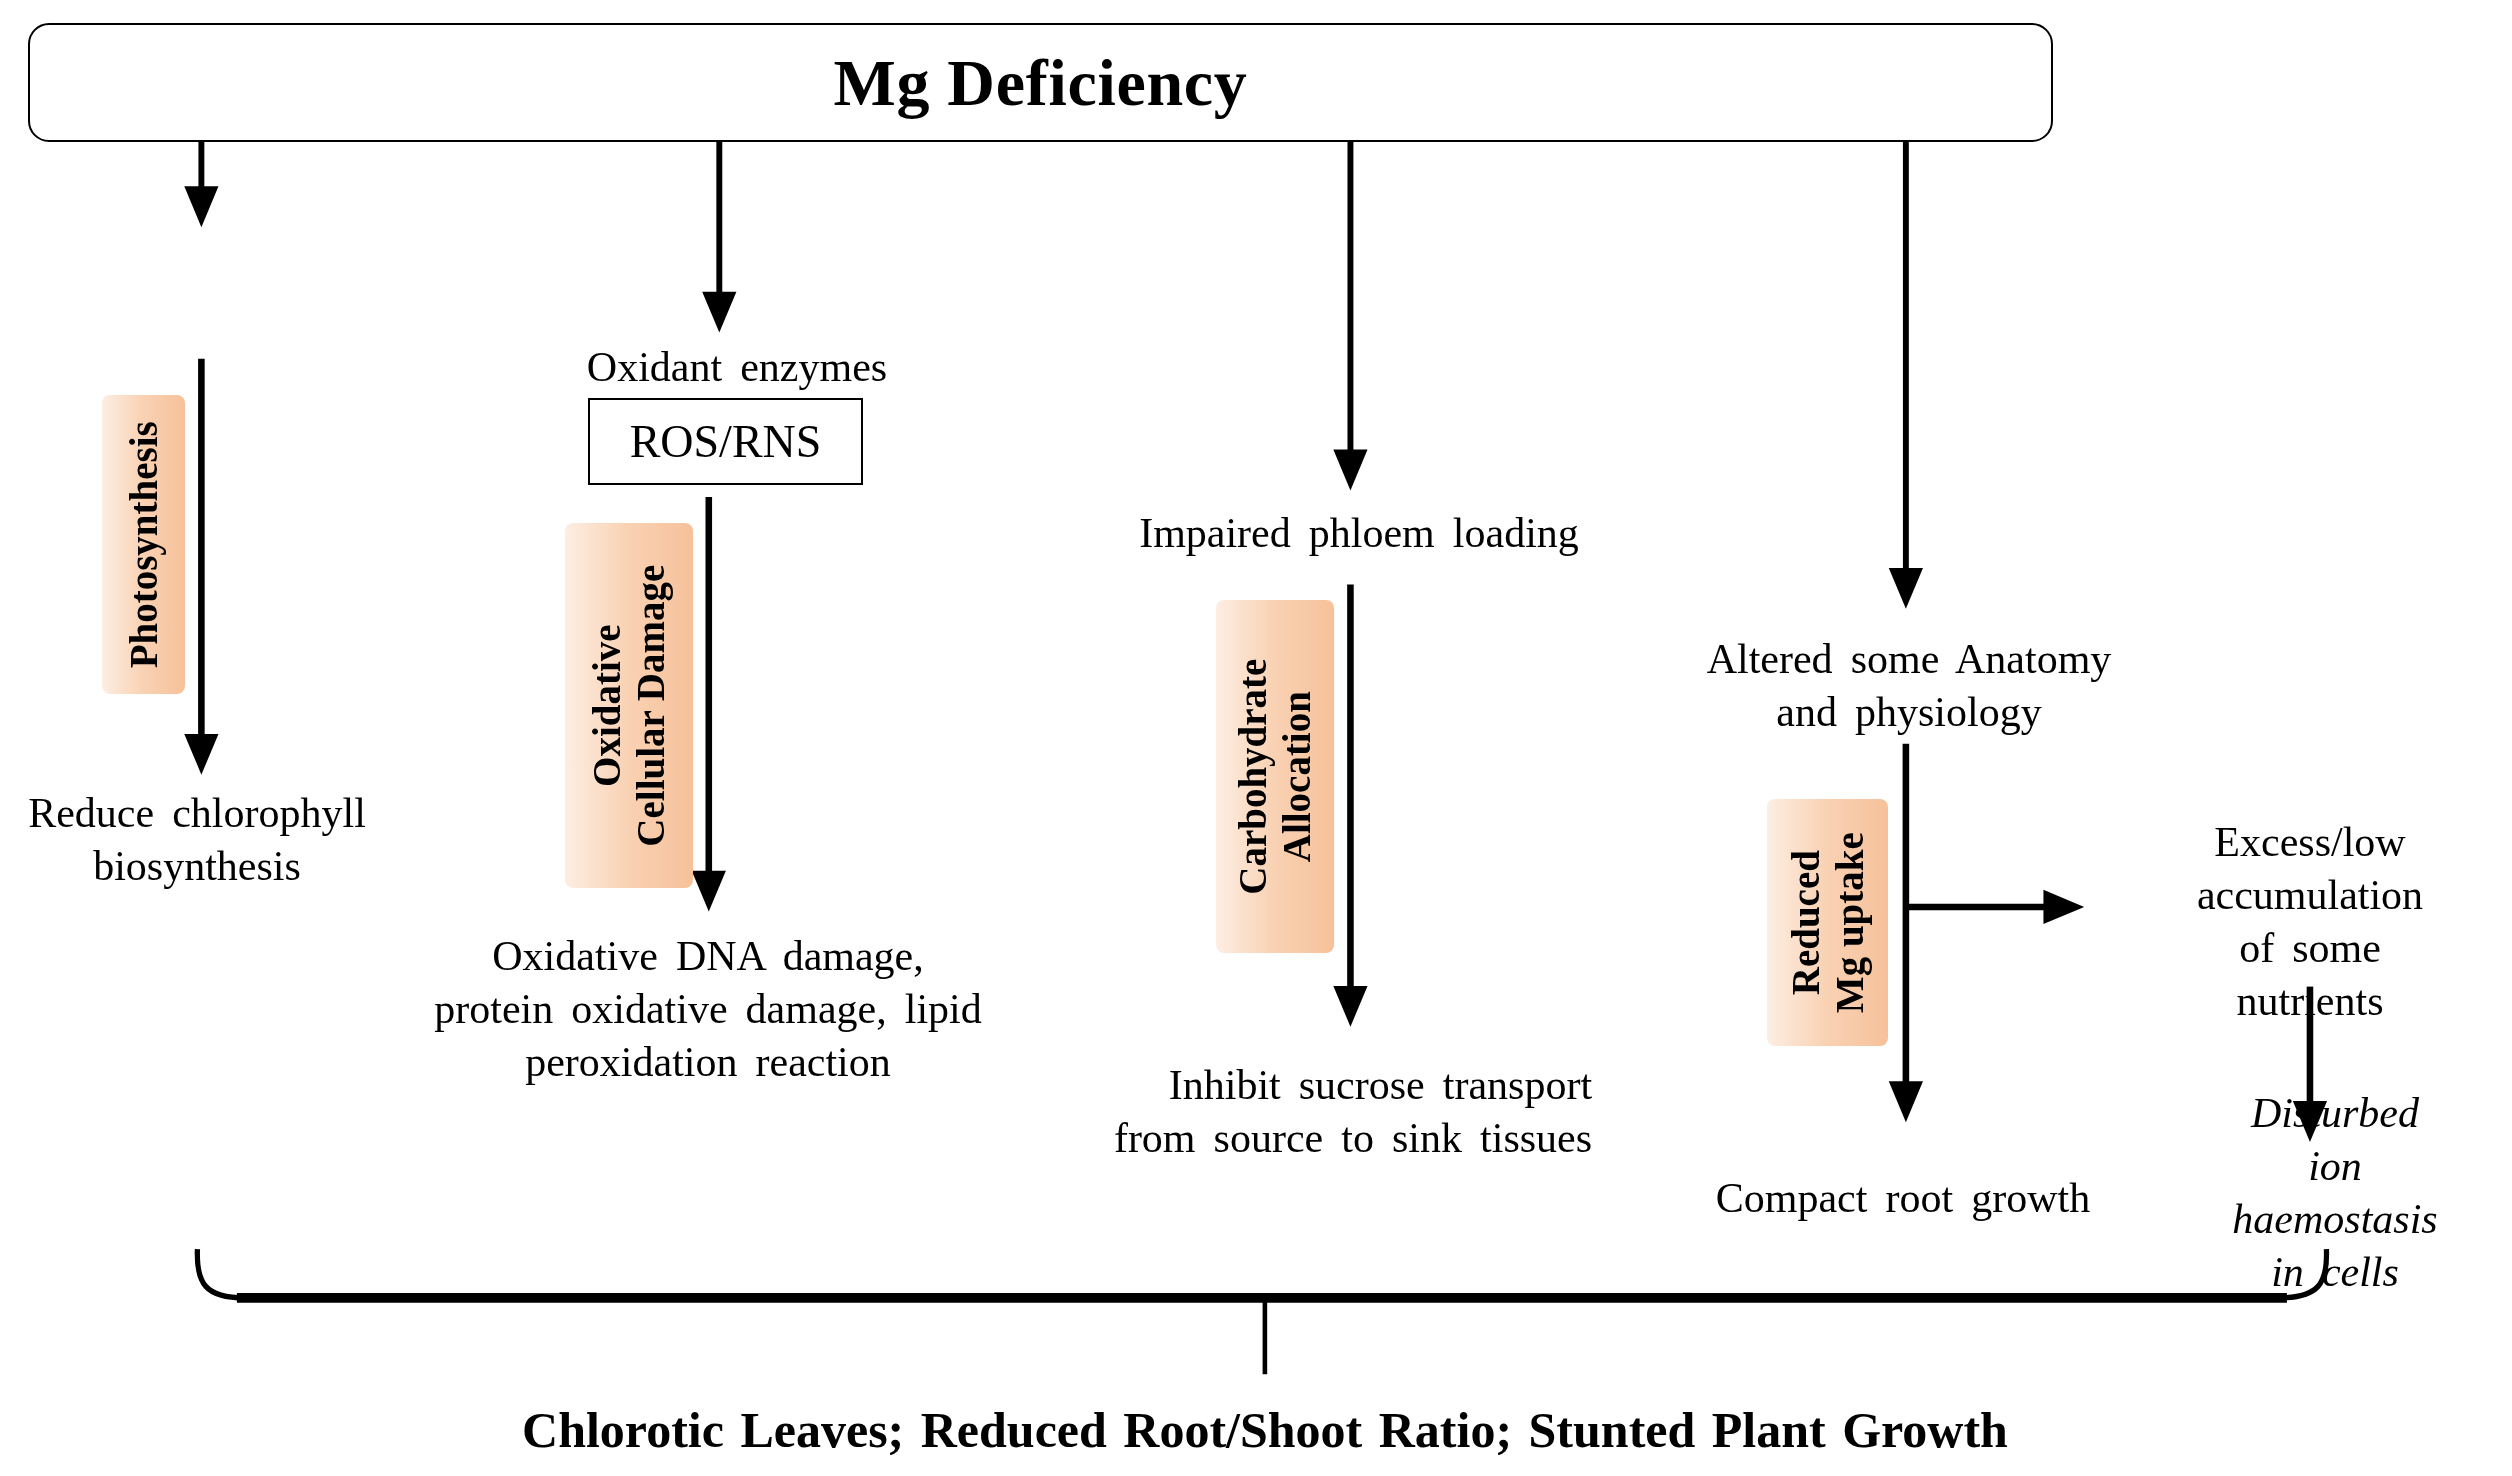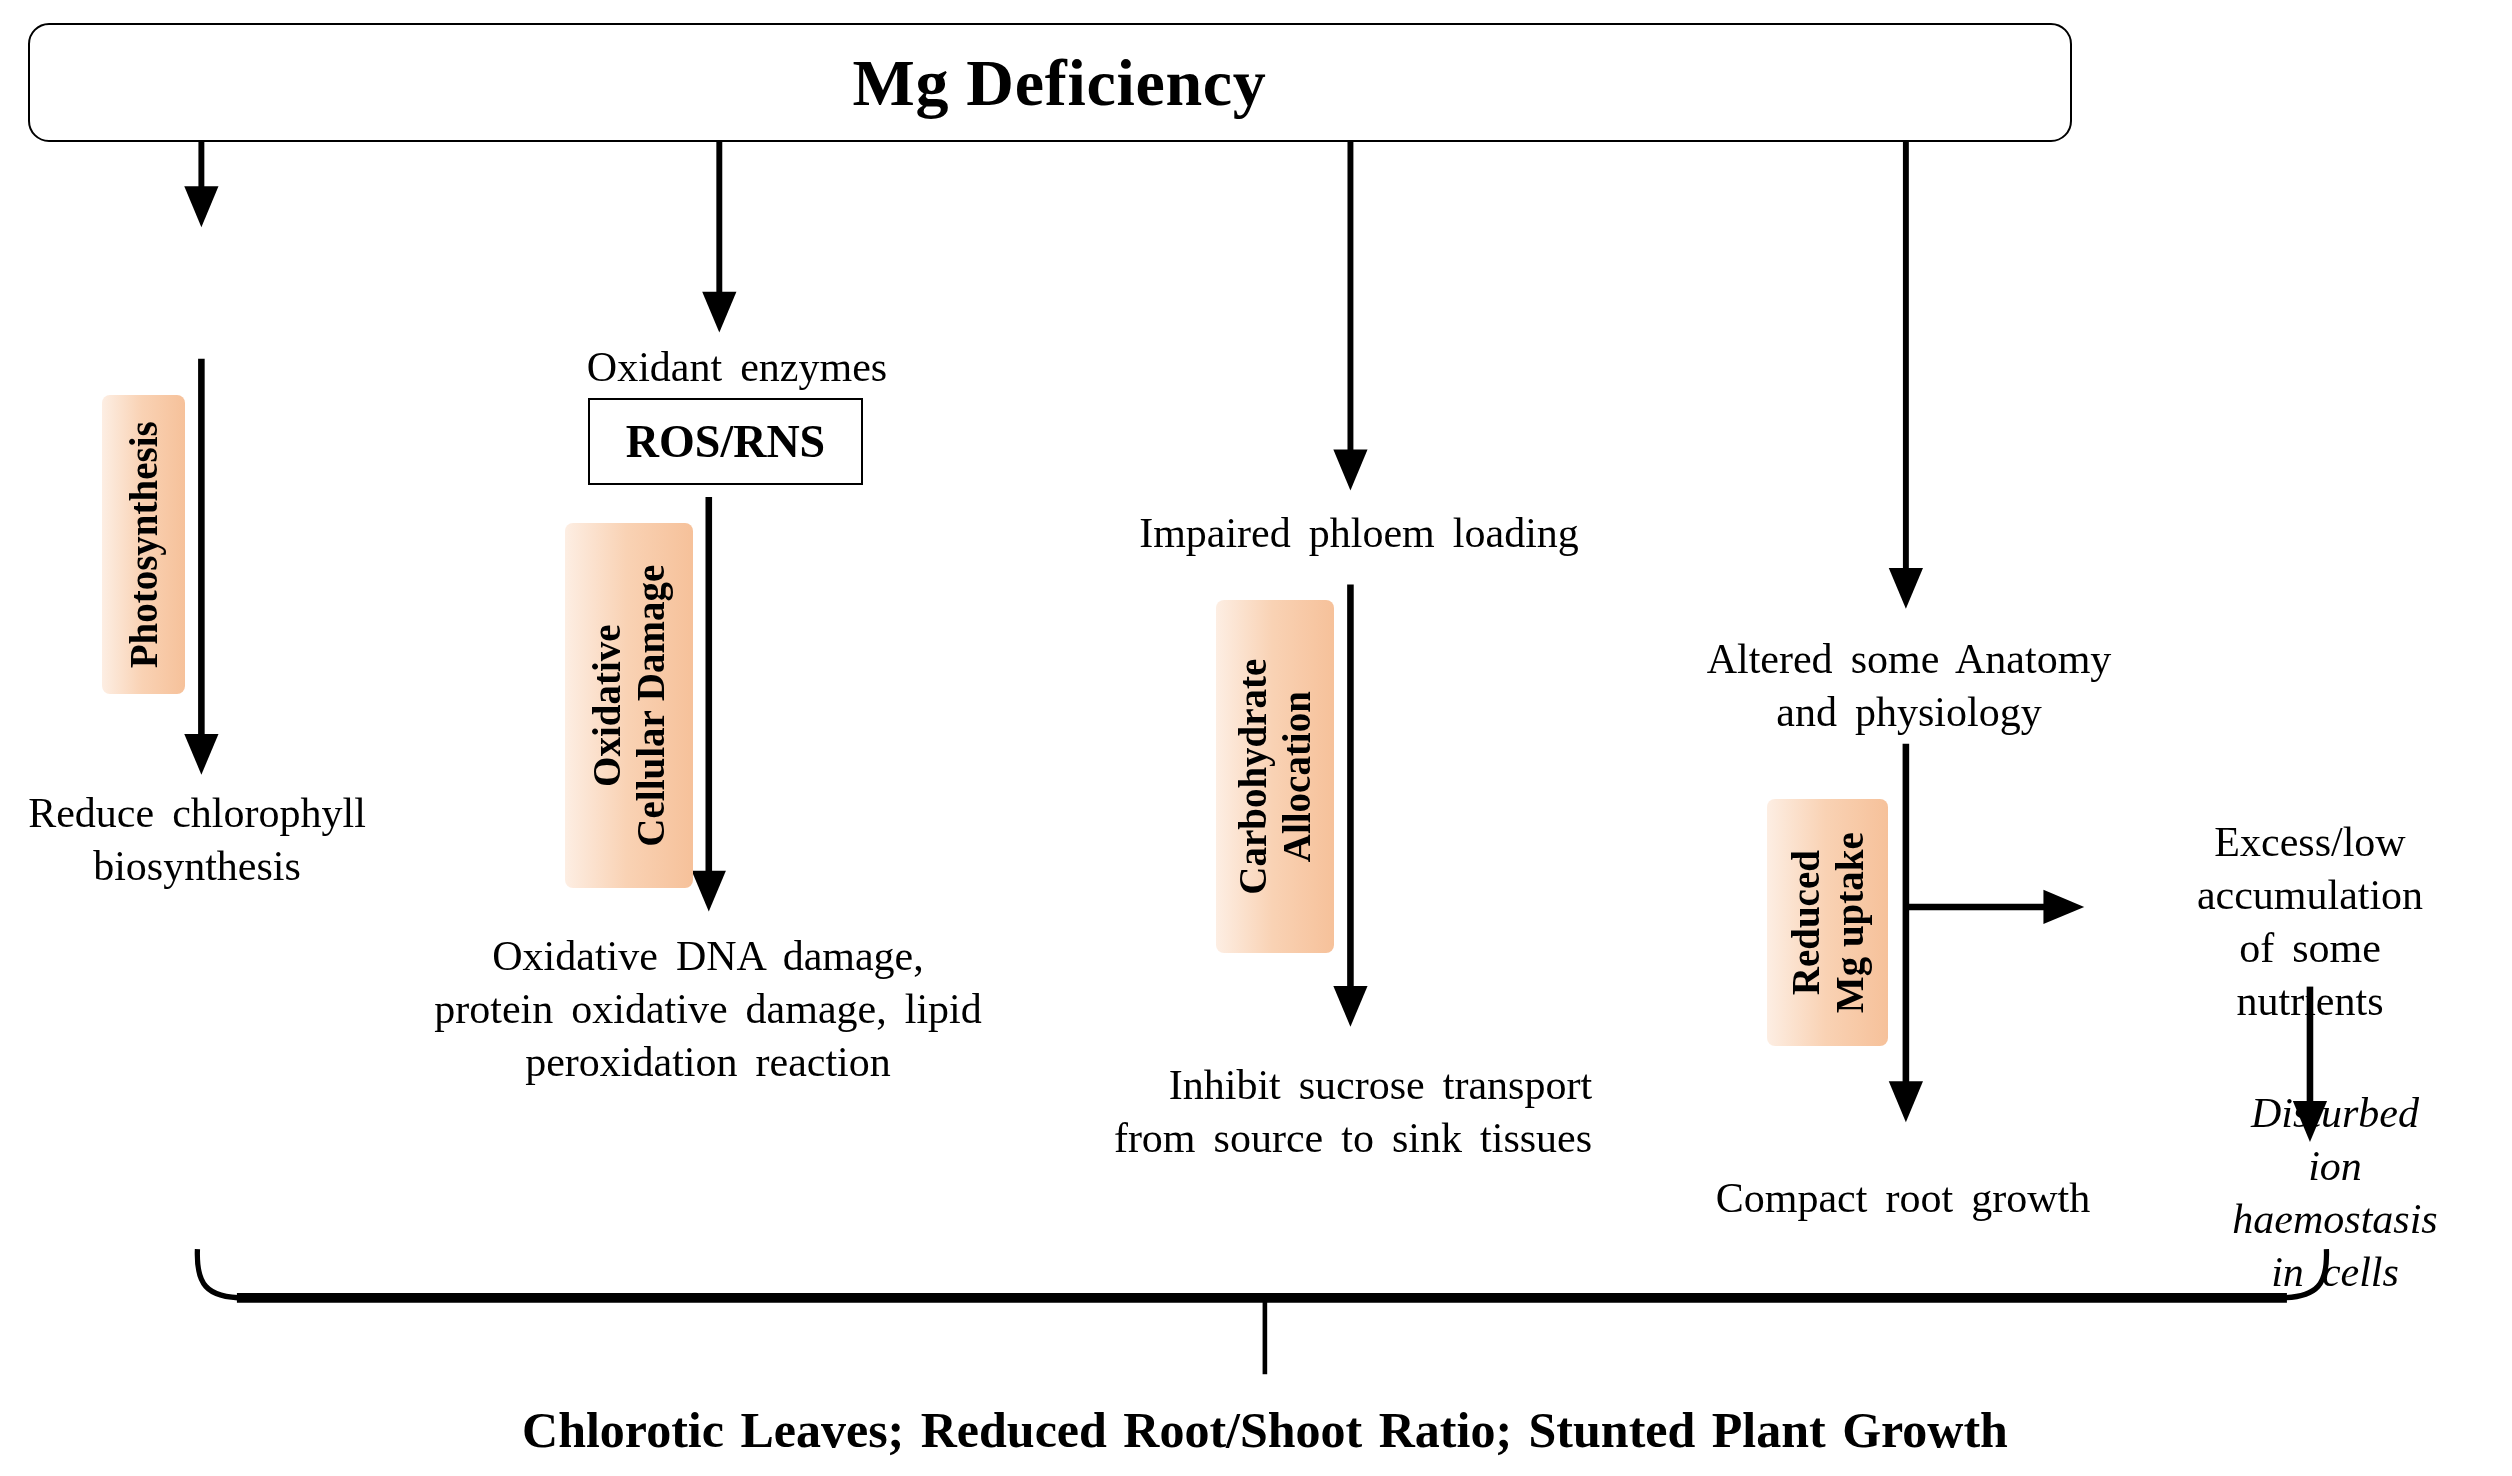--- a/index.html
+++ b/index.html
@@ -31,32 +31,30 @@
     word-spacing:0.18em;
     color:var(--text);
   }
   .title-box{
     position:absolute;
     left:28px;top:23px;width:2021px;height:115px;
     border:2.6px solid var(--line);
     border-radius:21px;
     display:flex;align-items:center;justify-content:center;
     background:var(--background);
-    padding-left:19px;
   }
   .title-box span{
     font-size:66px;font-weight:bold;letter-spacing:0.7px;
   }
   .ros-box{
     position:absolute;
     left:588px;top:398px;width:271px;height:83px;
     border:2.6px solid var(--line);
     display:flex;align-items:center;justify-content:center;
     background:var(--background);
-    font-weight:bold;
   }
   .ros-box span{font-size:46px;}
   .vlabel{
     position:absolute;
     display:flex;align-items:center;justify-content:center;
     background:linear-gradient(90deg,var(--gradient_from) 0%,var(--gradient_mid) 48%,var(--gradient_to) 100%);
     border-radius:8px;
   }
   .vlabel span{
     transform:rotate(-90deg);

